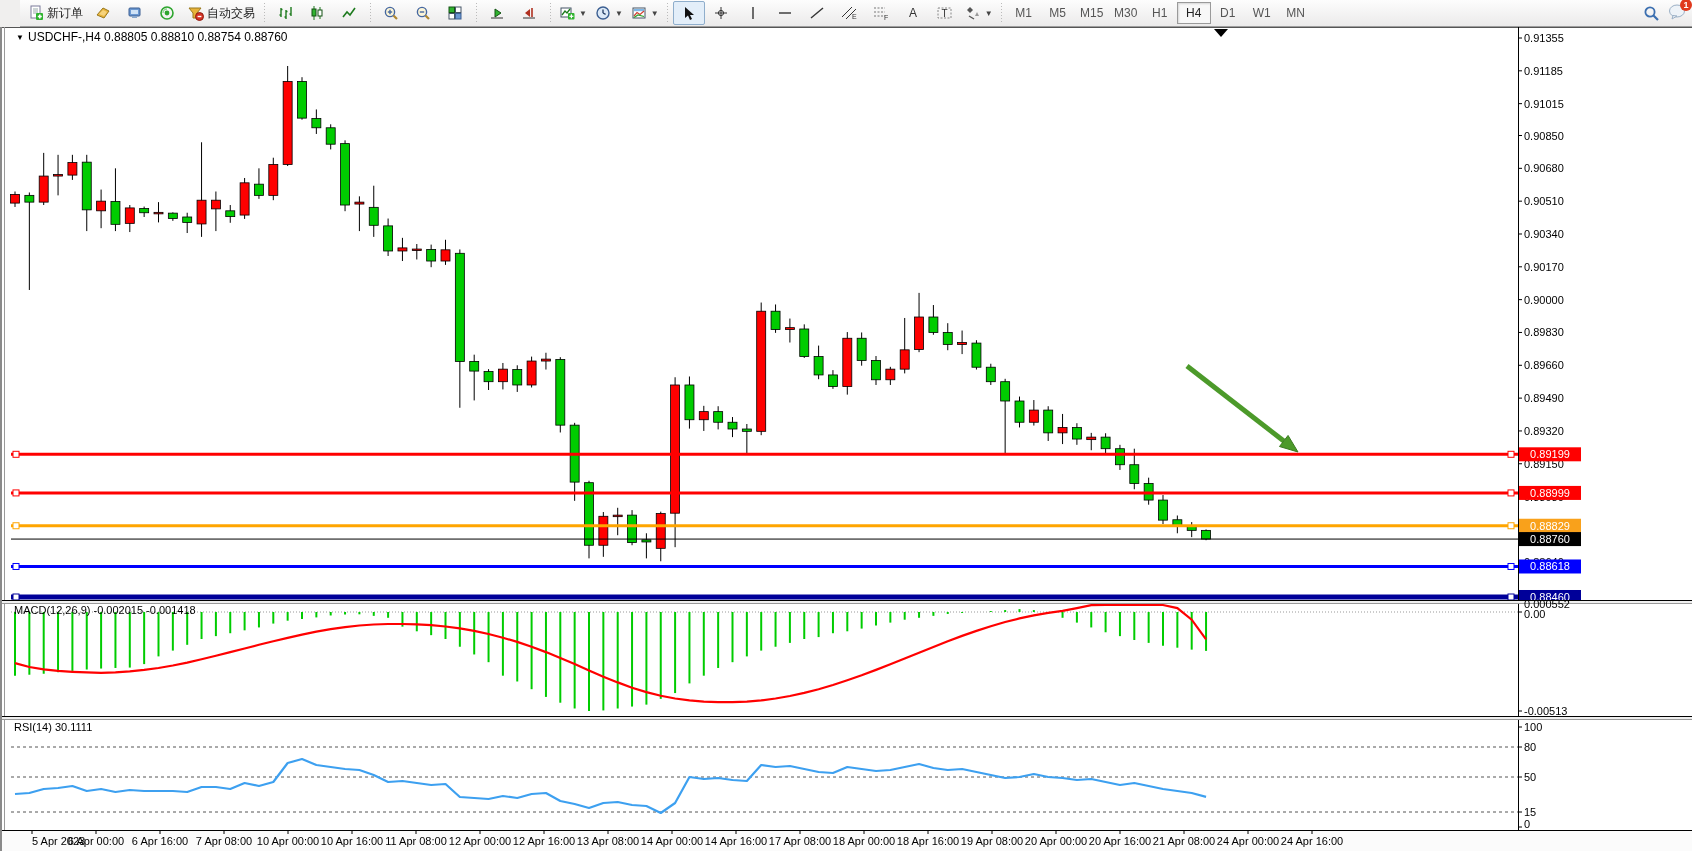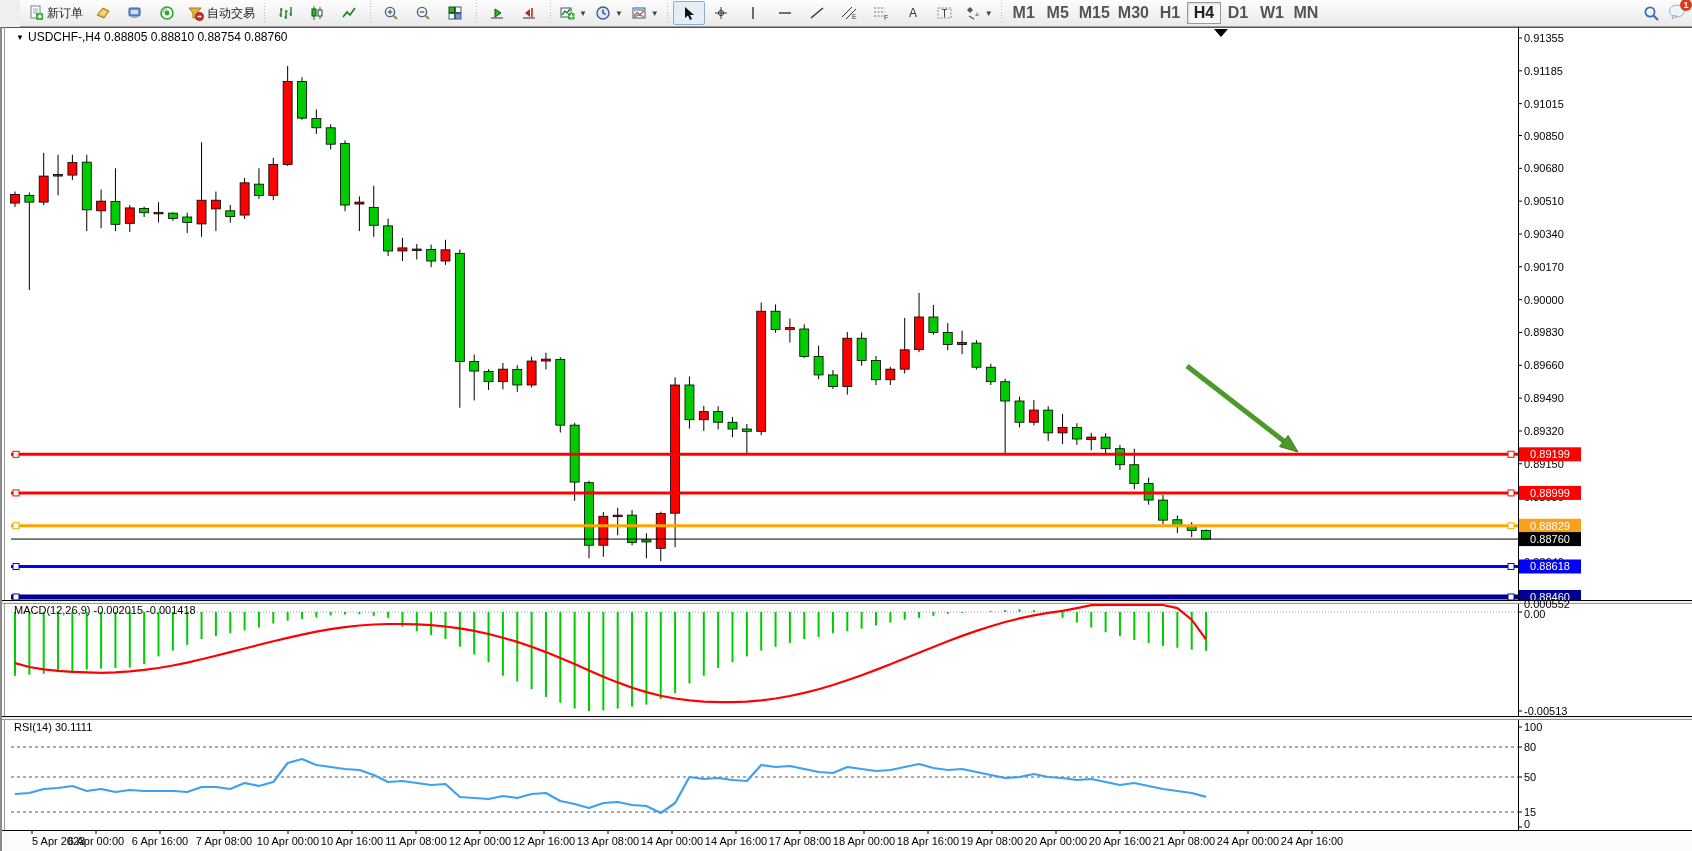--- a/index.html
+++ b/index.html
@@ -12,21 +12,21 @@
     gap:3px;padding:0 3px;border:1px solid transparent;border-radius:2px;background:transparent;
     font-size:12px;color:#222;cursor:default;}
   .tbtn.pressed{border:1px solid #8faecc;background:#e3eef9;}
   .tbtn .cjk{font-size:12px;}
   .caret{font-size:8px;color:#444;margin-left:1px;}
   .sep{width:6px;height:20px;margin:0 2px;
     background:repeating-linear-gradient(#bbb 0 1px,transparent 1px 3px);
     background-size:1px 100%;background-repeat:no-repeat;background-position:center;}
   .tfgroup{display:flex;align-items:center;}
   .tf{height:20px;min-width:26px;padding:0 3px;display:flex;align-items:center;justify-content:center;
-    font-size:16px;font-weight:bold;color:#555;border:1px solid transparent;}
+    font-size:12px;font-weight:normal;color:#555;border:1px solid transparent;}
   .tf.active{border:1px solid #9a9a9a;background:#f8f8f8;box-shadow:inset 1px 1px 2px #00000022;color:#222;}
   .tb-right{position:absolute;right:6px;top:0;height:26px;display:flex;align-items:center;gap:8px;}
   .badge{position:absolute;top:-4px;right:-6px;background:#e03a1e;color:#fff;border-radius:8px;
     font-size:9px;min-width:12px;height:12px;line-height:12px;text-align:center;font-weight:bold;}
   .chat-wrap{position:relative;}
   
   #chartbox{position:absolute;top:27px;left:0;right:0;bottom:0;background:#fff;
     border-left:2px solid #8a8a8a;}
   svg text{font-family:"Liberation Sans",sans-serif;}
 </style>

